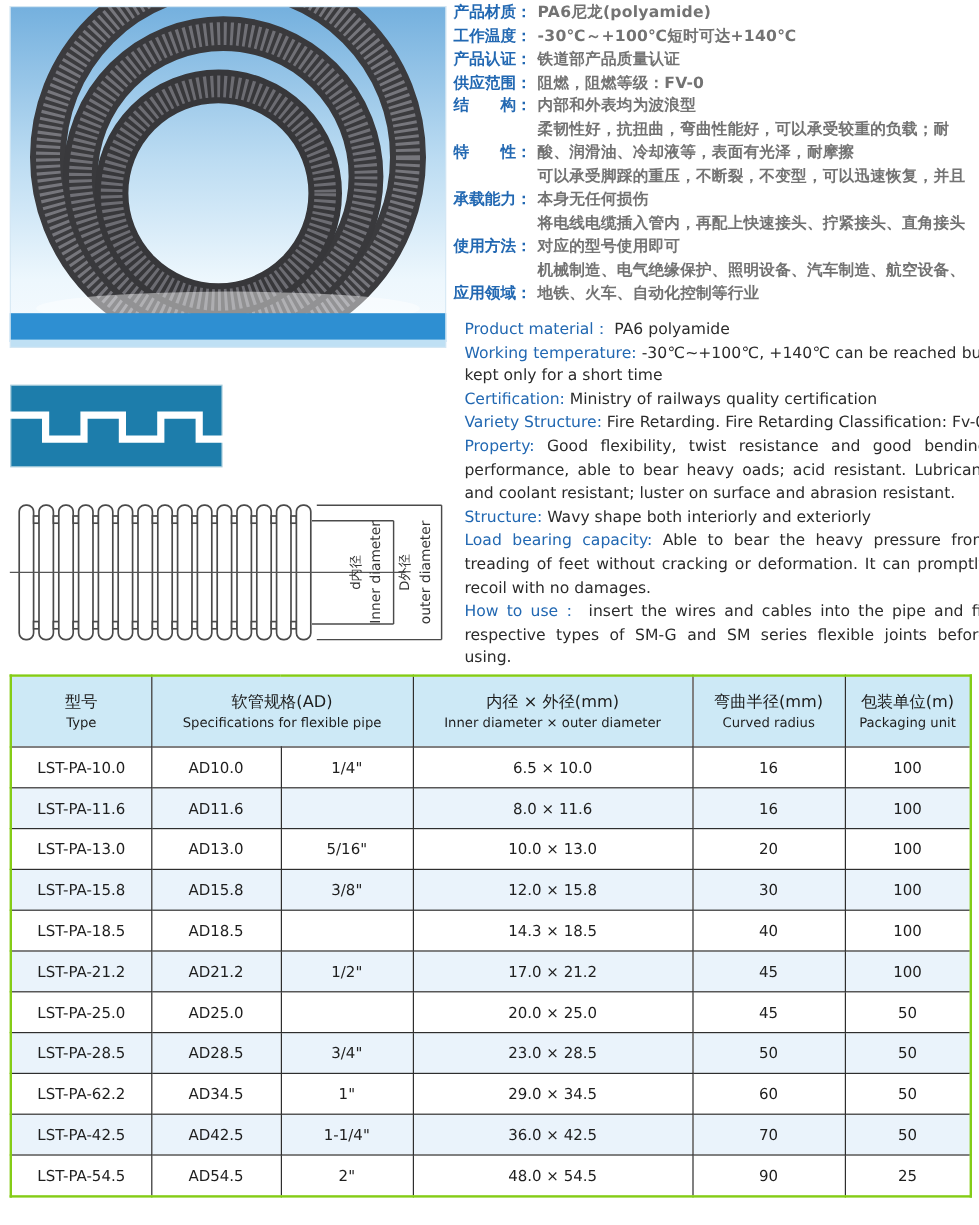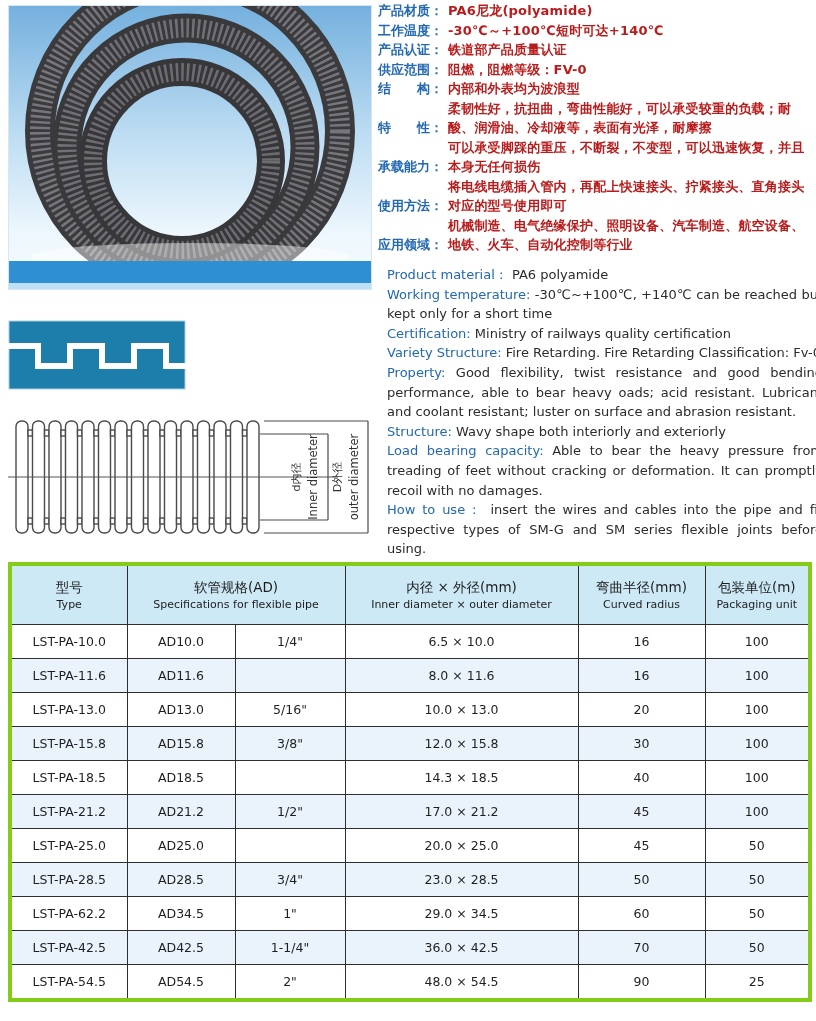--- a/index.html
+++ b/index.html
@@ -9,37 +9,37 @@
   }
 
   
   .photo { position:absolute; left:8px; top:5px; width:364px; height:285px; }
   .photo svg { display:block; }
 
   
   .specs-cn { position:absolute; left:378px; top:1px; width:436px; }
   .spec-item-cn { display:flex; font-size:13px; line-height:19.5px;align-items:flex-end; }
   .spec-item-cn .spec-label { flex:0 0 70px; width:70px; color:#2268b2; font-weight:bold; white-space:nowrap; }
-  .spec-item-cn .spec-text  { flex:1; color:#b91c1c; font-weight:bold; letter-spacing:0.2px; }
+  .spec-item-cn .spec-text  { flex:1; color:#737373; font-weight:bold; letter-spacing:0.2px; }
 
   
   .specs-en { position:absolute; left:387px; top:265px; width:436px; }
   .spec-item-en { font-size:13px; line-height:19.6px; text-align:justify; color:#2b2b2b; }
   .spec-item-en .spec-label { color:#2268b2; }
 
   
   .profile { position:absolute; left:8px; top:320px; width:178px; height:70px; }
   .drawing { position:absolute; left:8px; top:413px; width:366px; height:144px; }
   .drawing text { font-family:"DejaVu Sans","Liberation Sans",sans-serif; fill:#333; }
 
   
   table.spec-table {
     position:absolute; left:8px; top:562px; width:800px;
     border-collapse:collapse; table-layout:fixed;
-    border:4px solid #84cc16;
+    border:2px solid #84cc16;
   }
   table.spec-table th, table.spec-table td {
     border:1px solid #2e2e2e; text-align:center; vertical-align:middle;
     overflow:hidden; padding:0 2px;
   }
   table.spec-table thead th { background:#cde9f6; height:58px; font-weight:normal; color:#1d1d1d; }
   table.spec-table thead .th-cn { font-size:13.5px; line-height:18px; }
   table.spec-table thead .th-en { font-size:11px; line-height:17px; }
   table.spec-table tbody td { height:33px; font-size:12.5px; color:#1f1f1f; background:#ffffff; }
   table.spec-table tbody tr:nth-child(even) td { background:#eaf3fb; }

